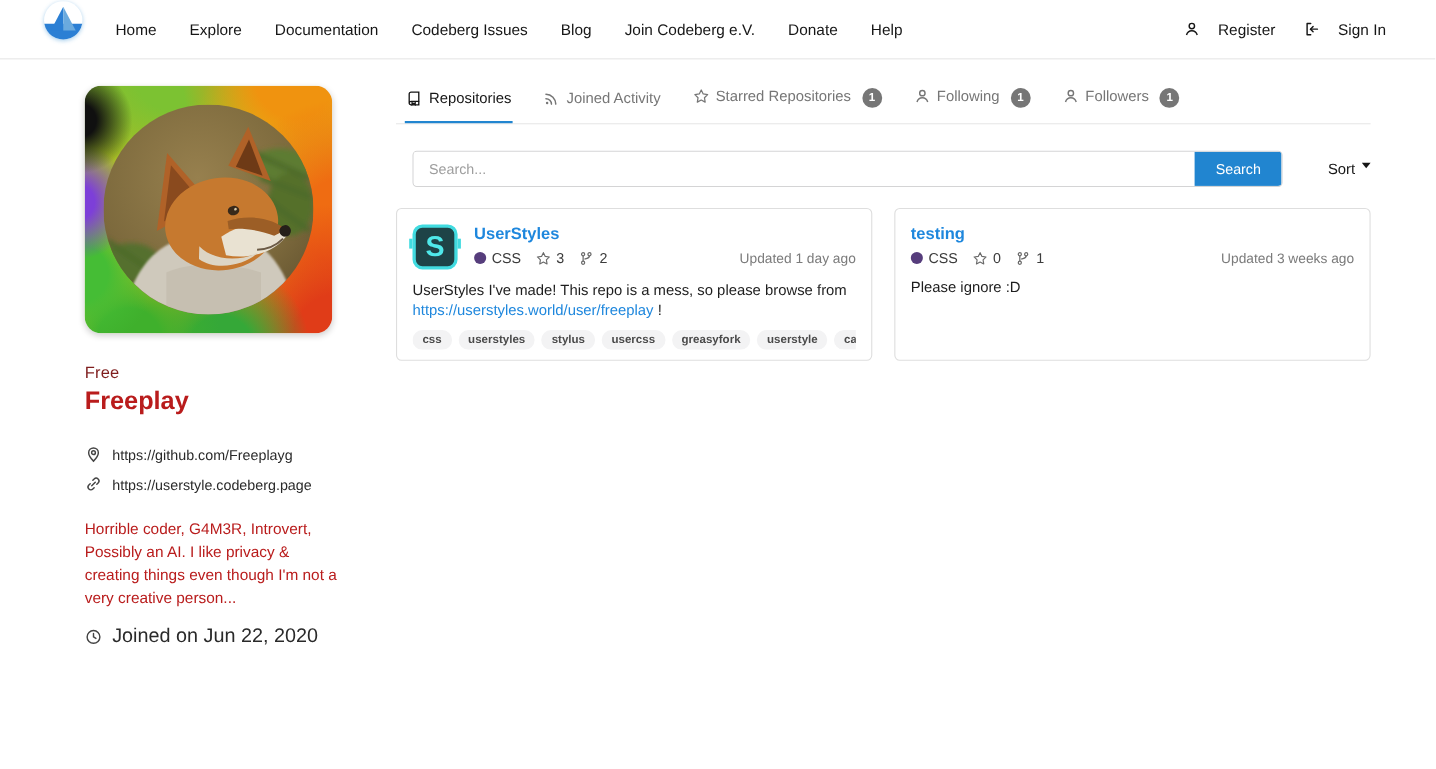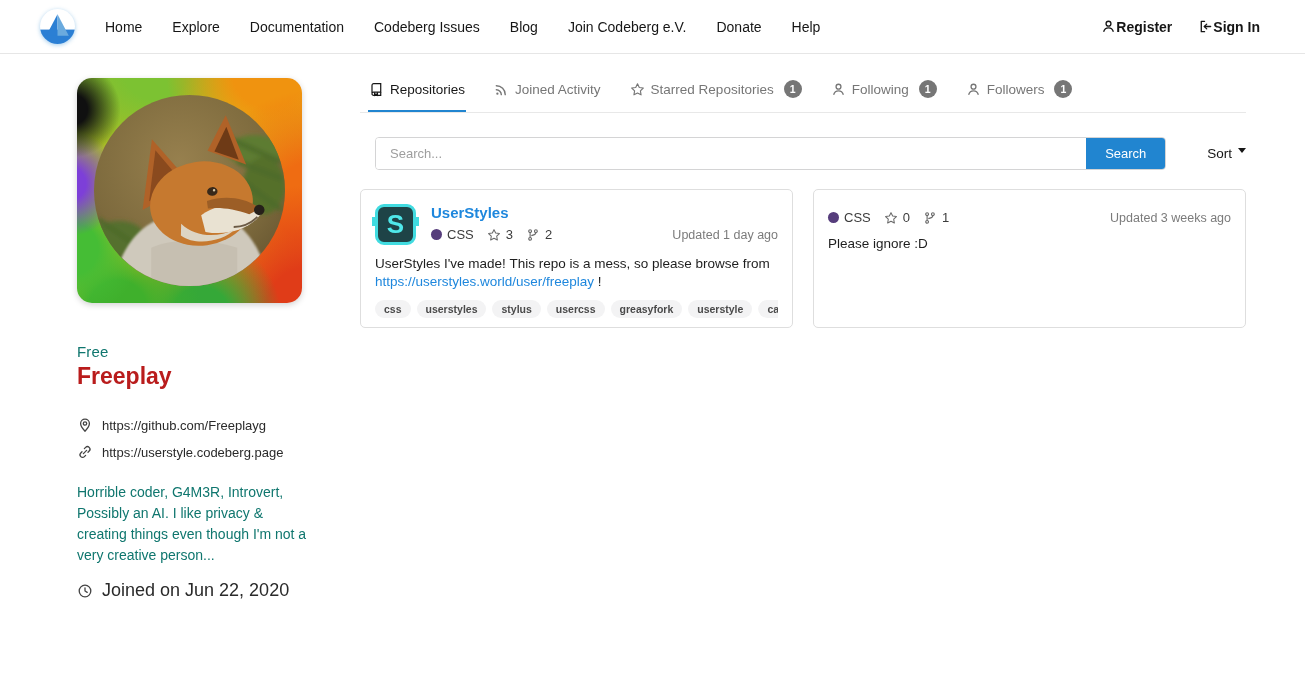--- a/index.html
+++ b/index.html
@@ -1,27 +1,27 @@
 <!DOCTYPE html>
 <html><head>
 <meta charset="utf-8">
 <style>
   * { margin:0; padding:0; box-sizing:border-box; }
   html,body { width:1305px; height:699px; background:#fff; overflow:hidden;
     font-family:"Liberation Sans", sans-serif; color:#1b1b1b; }
 
   
-  .navbar { height:54px; display:flex; align-items:center; padding:0 45px 0 39px;
+  .navbar { height:54px; display:flex; padding:0 45px 0 39px;
     border-bottom:1px solid #e6e6e6; background:#fff; }
   .logo { width:37px; height:37px; margin-right:29px; cursor:pointer;
     filter:drop-shadow(0 1px 2px rgba(33,133,208,.4)); }
   .nav-links { display:flex; align-items:center; gap:30px; }
   .nav-link { font-size:14px; color:#161616; cursor:pointer; white-space:nowrap; }
   .nav-right { margin-left:auto; display:flex; align-items:center; gap:26px; }
-  .nav-right .nav-link { display:flex; align-items:center; gap:0;font-weight:bold; }
+  .nav-right .nav-link { display:flex; align-items:center; gap:16px; }
   .nav-icon { width:15px; height:15px; display:inline-block; }
 
   
   .content { display:flex; align-items:flex-start; }
   .profile-col { width:231px; margin-left:77px; margin-right:52px; padding-top:24px; flex:none; }
   .main-col { flex:none; width:886px; padding-top:14px; }
 
   
   .avatar-frame { width:225px; height:225px; border-radius:15px; position:relative;
     background:
@@ -33,32 +33,32 @@
       radial-gradient(circle at 103% 103%, #e03c18 0 13%, rgba(224,60,24,0) 38%),
       radial-gradient(circle at 105% 55%, #ef6c12 0 15%, rgba(239,108,18,0) 42%),
       radial-gradient(circle at 85% -3%, #f0930f 0 12%, rgba(240,147,15,0) 34%),
       radial-gradient(circle at 35% -5%, #7cc232 0 12%, rgba(124,194,50,0) 34%),
       linear-gradient(130deg, #84b52c 0%, #d9ca1e 45%, #ef8311 100%);
     box-shadow:0 2px 6px rgba(0,0,0,.18); }
   .avatar-photo { position:absolute; left:17px; top:17px; width:191px; height:191px;
     border-radius:50%; overflow:hidden; }
   .avatar-photo svg { display:block; width:100%; height:100%; }
 
-  .profile-username { margin-top:40px; font-size:15px; color:#0f766e; letter-spacing:.2px; }
+  .profile-username { margin-top:28px; font-size:15px; color:#7f1d1d; letter-spacing:.2px; }
   .profile-fullname { margin-top:3px; font-size:23px; font-weight:700; color:#b91c1c; }
   .profile-links { margin-top:27px; display:flex; flex-direction:column; gap:11px;justify-content:center; }
   .profile-link-row { display:flex; align-items:center; gap:9px; font-size:13px; color:#2a2a2a; }
   .p-icon { width:16px; height:16px; flex:none; color:#444; }
-  .profile-bio { margin-top:22px; font-size:14px; line-height:21px; color:#0f766e; }
+  .profile-bio { margin-top:22px; font-size:14px; line-height:21px; color:#b91c1c; }
   .profile-joined { margin-top:14px; display:flex; align-items:center; gap:9px;
     font-size:18px; color:#2a2a2a; }
 
   
   .tabs { display:flex; align-items:center; gap:27px; border-bottom:1px solid #e8e8e8; padding-left:8px; }
-  .tab { display:flex; align-items:center; gap:6px; font-size:13.5px; color:#767676;
+  .tab { display:flex; align-items:flex-start; gap:6px; font-size:13.5px; color:#767676;
     padding:12px 1px 13px; border-bottom:2px solid transparent; margin-bottom:-1px; cursor:pointer; white-space:nowrap; }
   .tab.active { color:#161616; border-bottom-color:#2185d0; }
   .tab-icon { width:15px; height:15px; }
   .badge { width:18px; height:18px; border-radius:50%; background:#767676; color:#fff;
     font-size:10.5px; font-weight:700; display:flex; align-items:center; justify-content:center; margin-left:4px; }
 
   
   .search-row { margin-top:24px; display:flex; align-items:center; padding-left:15px; }
   .search-box { display:flex; width:936px; height:33px; border:1px solid #d4d4d5;
     border-radius:4px; overflow:hidden; background:#fff; }
@@ -320,20 +320,21 @@
           <span class="chip">usercss</span>
           <span class="chip">greasyfork</span>
           <span class="chip">userstyle</span>
           <span class="chip chip-fade">cascading-style-sheets</span>
         </div>
       </div>
 
       <div class="card">
         <div class="card-head">
           <div class="card-head-main">
+            <div class="repo-title">testing</div>
             <div class="repo-meta">
               <span class="lang-dot"></span>
               <span>CSS</span>
               <span class="meta-star">
                 <svg class="meta-icon" viewBox="0 0 16 16" fill="none" stroke="currentColor" stroke-width="1.2" stroke-linejoin="round">
                   <path d="M8 1.9 L9.9 5.8 L14.2 6.4 L11.1 9.4 L11.8 13.7 L8 11.7 L4.2 13.7 L4.9 9.4 L1.8 6.4 L6.1 5.8 Z"></path>
                 </svg>
                 <span>0</span>
               </span>
               <span class="meta-fork">

